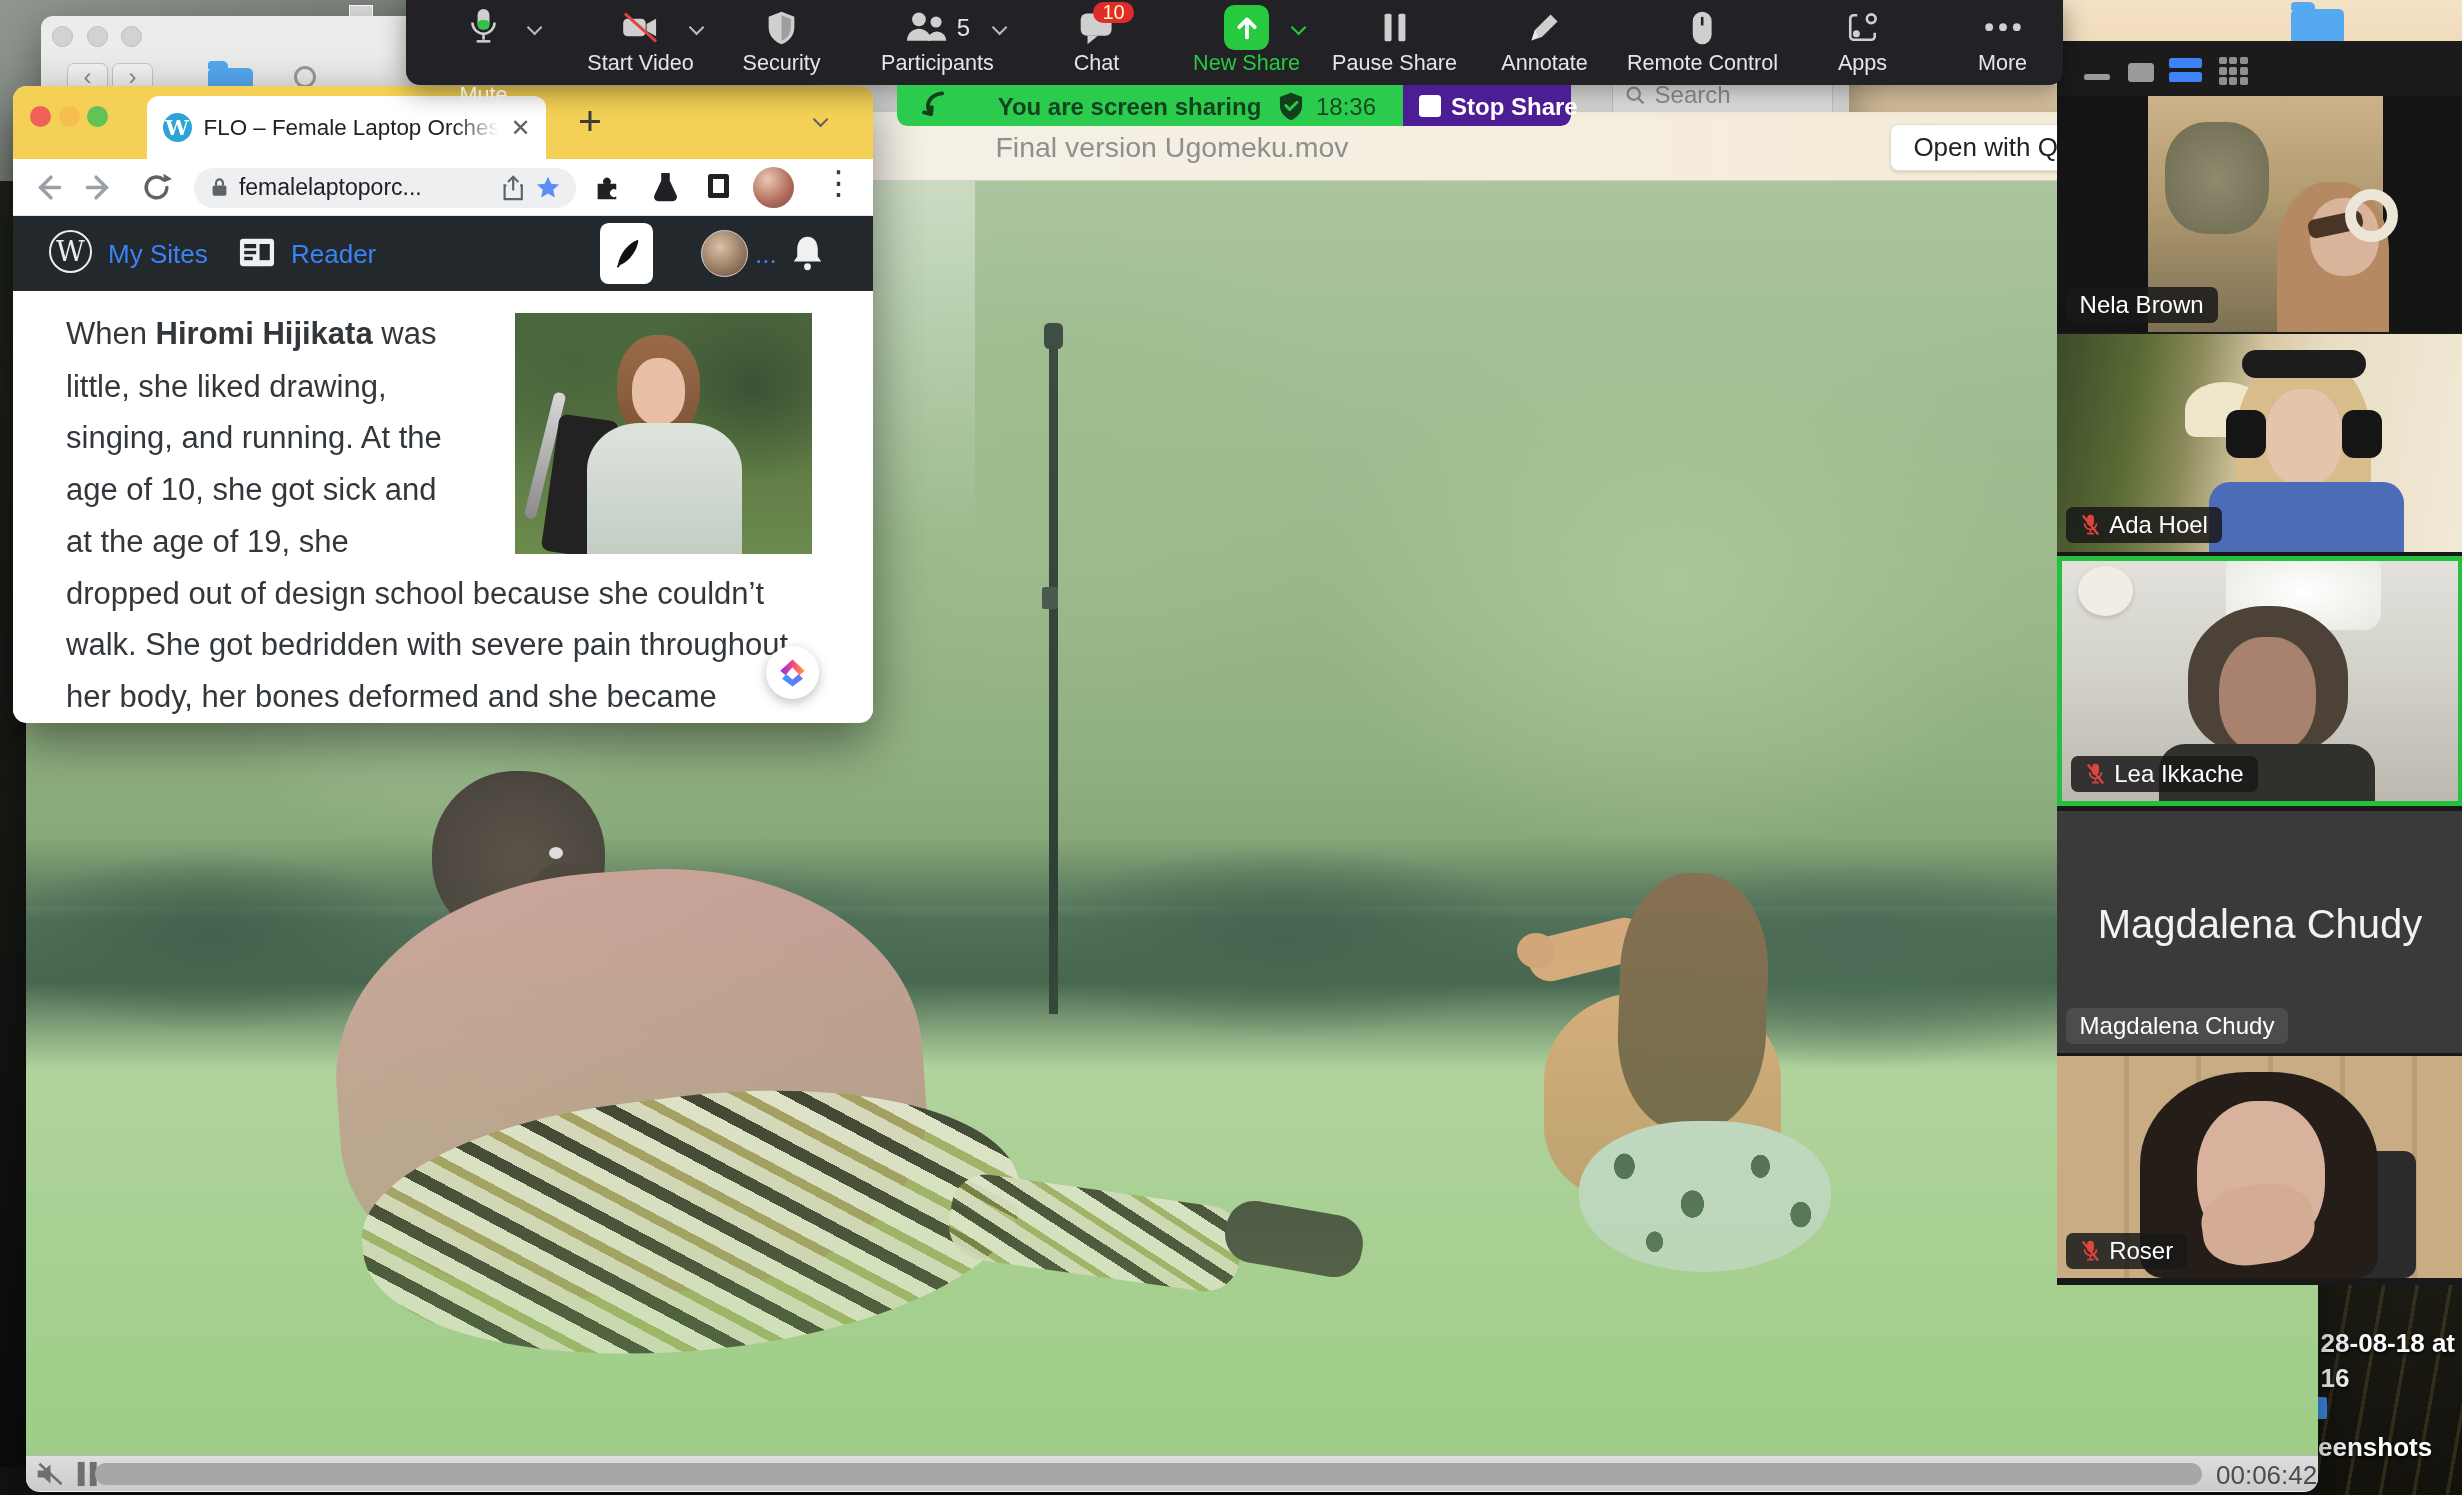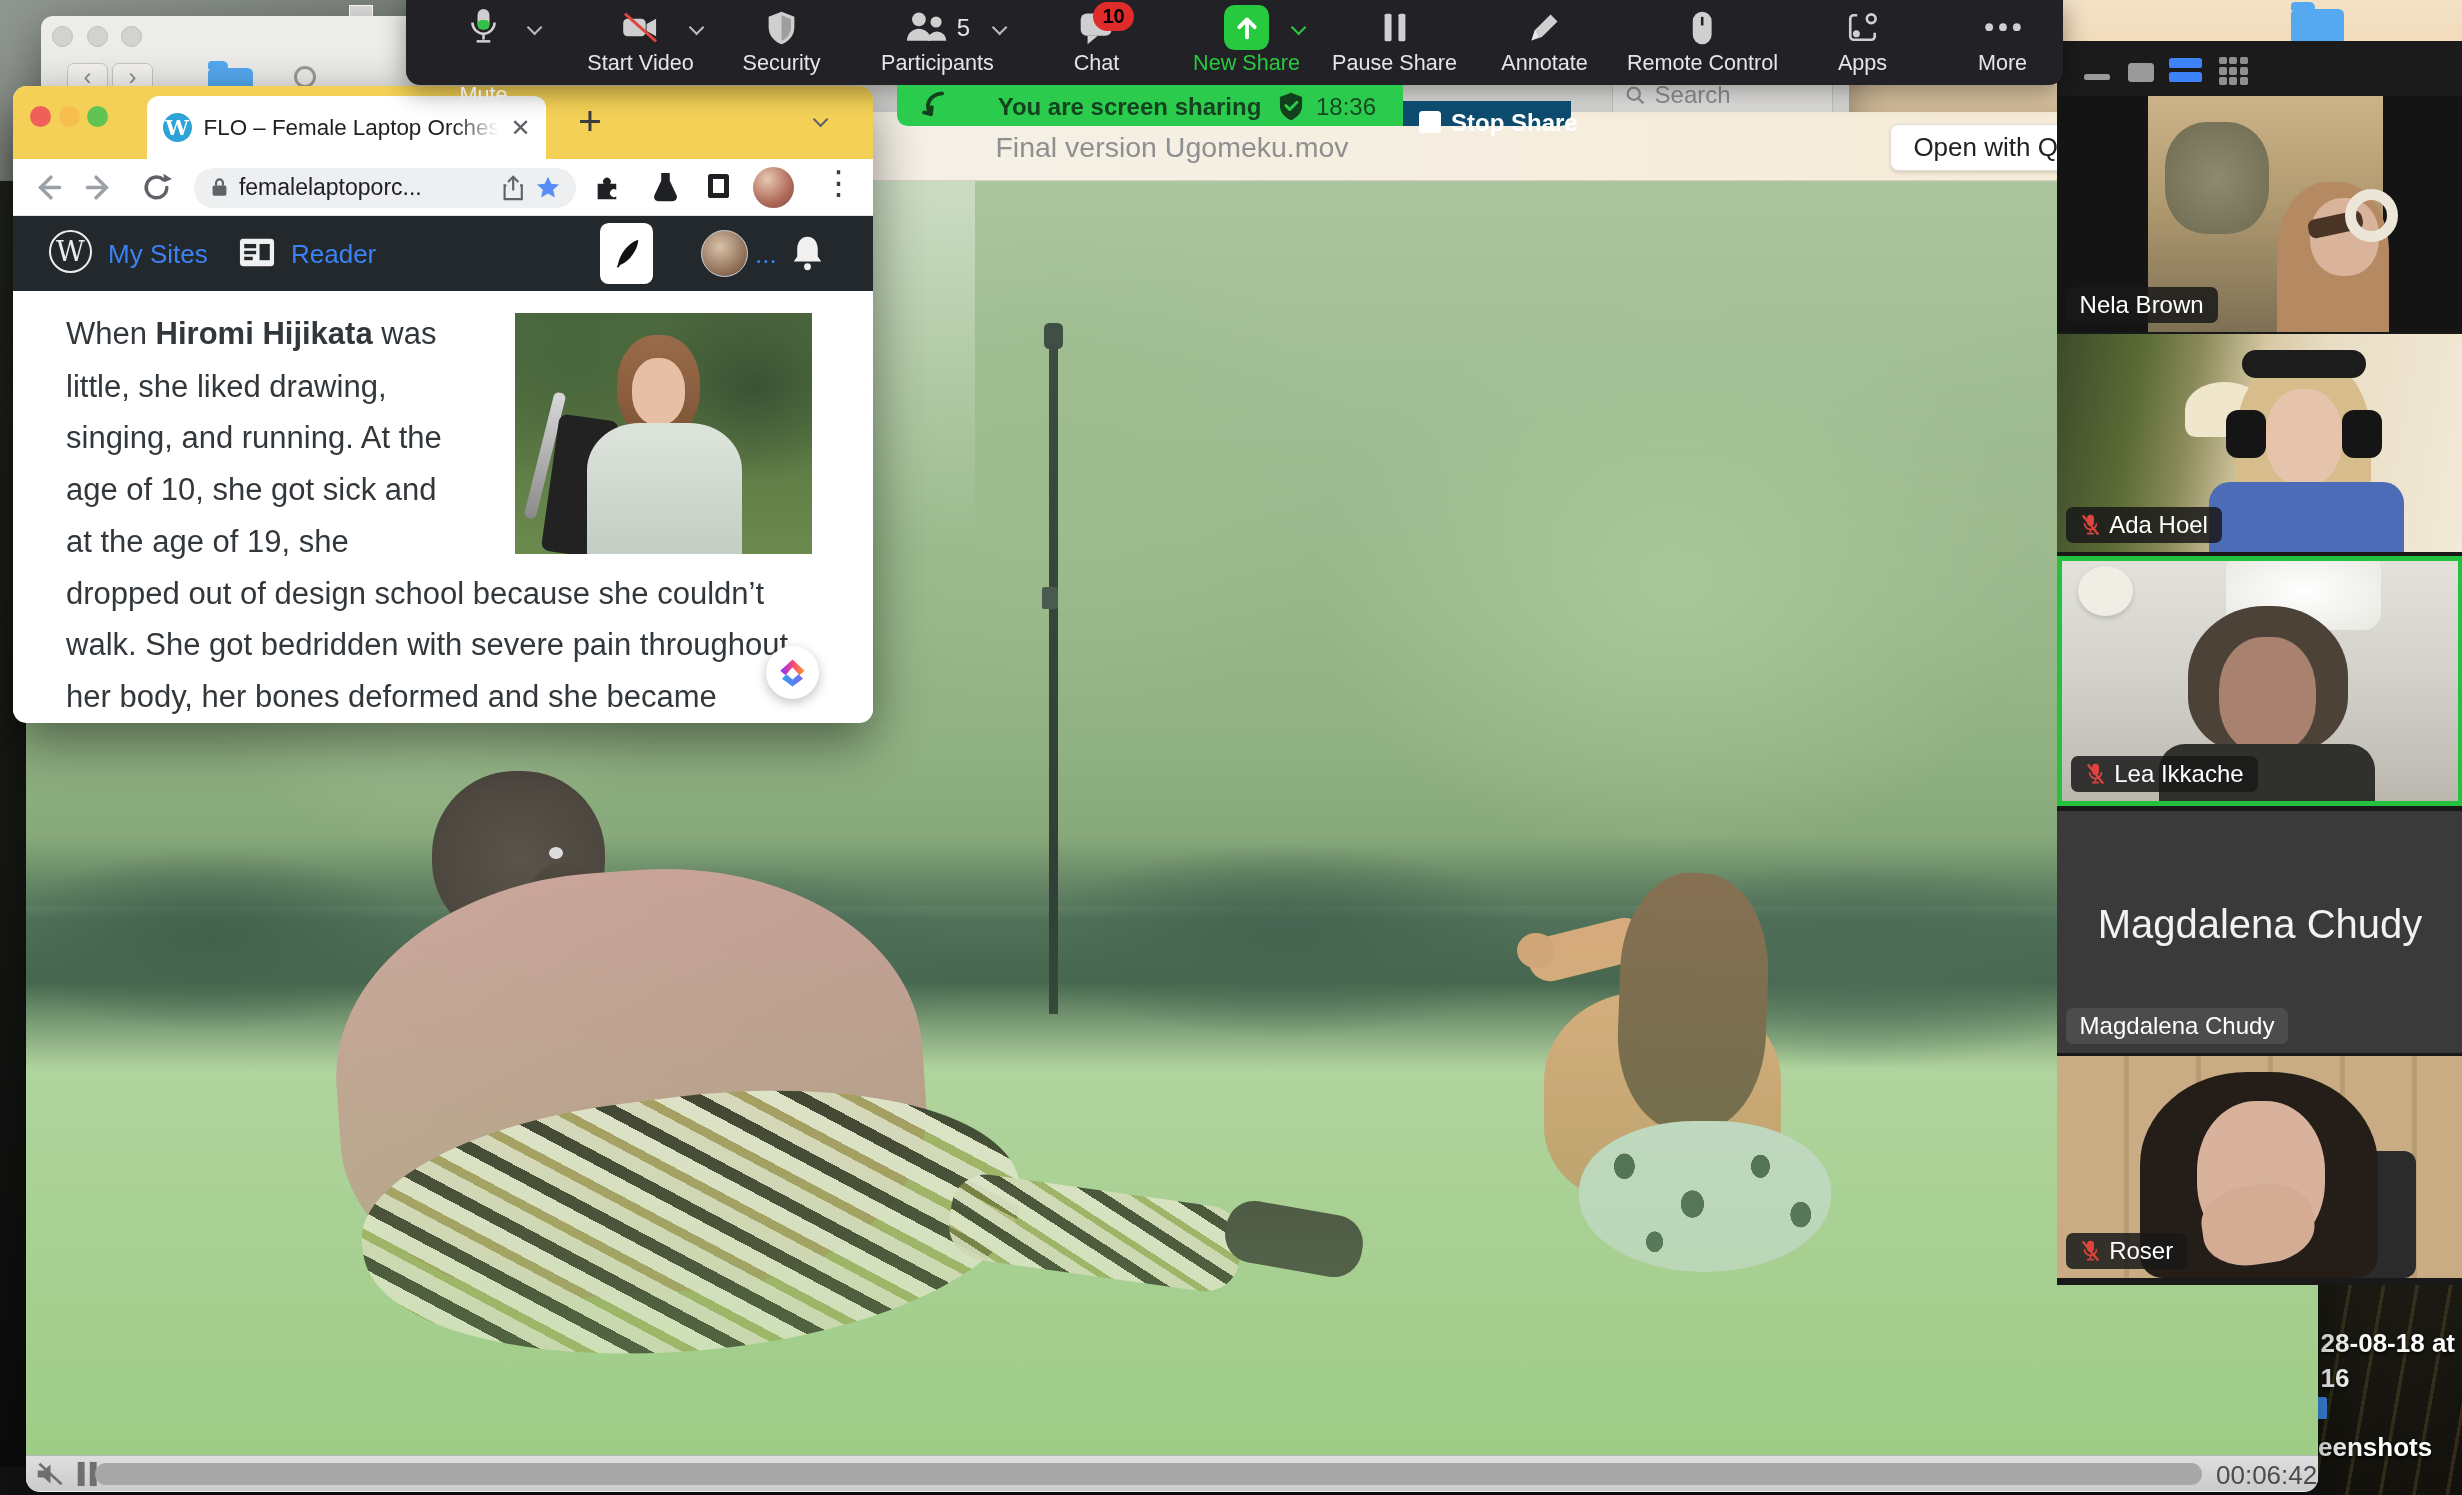--- a/index.html
+++ b/index.html
@@ -66,26 +66,26 @@
      radial-gradient(173px 138px at 80% 30%,#3a5234 0%,rgba(0,0,0,0) 70%),
      radial-gradient(224px 173px at 20% 20%,#49653c 0%,rgba(0,0,0,0) 70%),
      linear-gradient(180deg,#4c683e 0%,#5d7a44 55%,#6b8a4e 100%);}
   .clickup{position:absolute;left:753px;top:355px;width:53px;height:53px;background:#fff;border-radius:50%;box-shadow:0 3.5px 12px rgba(0,0,0,.25);display:flex;align-items:center;justify-content:center;}
   
   .ztoolbar{left:406px;top:0;width:1657px;height:85px;background:#222226;border-radius:0 0 14px 14px;box-shadow:0 7px 26px rgba(0,0,0,.4);z-index:7;}
   .tb-item{position:absolute;top:0;height:85px;display:flex;flex-direction:column;align-items:center;justify-content:flex-start;padding-top:7px;color:#e3e5e8;font-size:21.6px;}
   .tb-ic{height:41px;display:flex;align-items:center;justify-content:center;gap:7px;}
   .tb-label{margin-top:1.7px;white-space:nowrap;}
   .chev{width:11.2px;height:11.2px;border-right:2.6px solid #b9bbbe;border-bottom:2.6px solid #b9bbbe;transform:rotate(45deg);}
-  .badge{position:absolute;background:#e02b2b;color:#000000;font-size:20px;font-weight:700;border-radius:14.7px;min-width:41px;height:29px;display:flex;align-items:center;justify-content:center;}
+  .badge{position:absolute;background:#e02b2b;color:#fef9c3;font-size:20px;font-weight:400;border-radius:14.7px;min-width:41px;height:21px;display:flex;align-items:center;justify-content:center;}
   .share-green-sq{width:45px;height:45px;background:#27c93f;border-radius:10.4px;display:flex;align-items:center;justify-content:center;}
   
   .banner{left:897px;top:85px;height:41px;display:flex;z-index:7;}
   .banner-green{position:relative;width:506px;background:#2bcc4d;border-radius:0 0 0 10.4px;}
-  .banner-red{position:relative;width:168px;background:#0c4a6e;border-radius:0 0 10.4px 0;margin-top:16px;}
+  .banner-red{position:relative;width:168px;background:#4c1d95;border-radius:0 0 10.4px 0;}
   .banner-msg{position:absolute;left:86px;top:7.8px;width:293px;text-align:center;color:#14421f;font-size:24px;font-weight:600;white-space:nowrap;}
   .banner-timer{position:absolute;left:419px;top:7.8px;color:#174a23;font-size:24px;}
   .stop-sq{position:absolute;left:15.5px;top:9.5px;width:22.4px;height:22.4px;background:#fff;border-radius:3.5px;}
   .stop-label{position:absolute;left:48px;top:7.8px;color:#fff;font-size:24px;font-weight:700;white-space:nowrap;}
   
   .zpanel{left:2057px;top:41px;width:406px;height:1244px;background:#191919;z-index:6;}
   .zp-bar{position:absolute;left:0;top:0;width:100%;height:55px;background:#1b1b1b;}
   .tile{position:absolute;left:0;width:406px;overflow:hidden;background:#141414;}
   .name-tag{position:absolute;left:8.6px;bottom:8.6px;background:rgba(25,25,25,.85);border-radius:7px;color:#fff;font-size:24px;padding:4.3px 14px;display:flex;align-items:center;gap:8.6px;white-space:nowrap;}
   .grid-ic{display:grid;grid-template-columns:repeat(3,7.8px);grid-template-rows:repeat(3,7.8px);gap:2.6px;}

